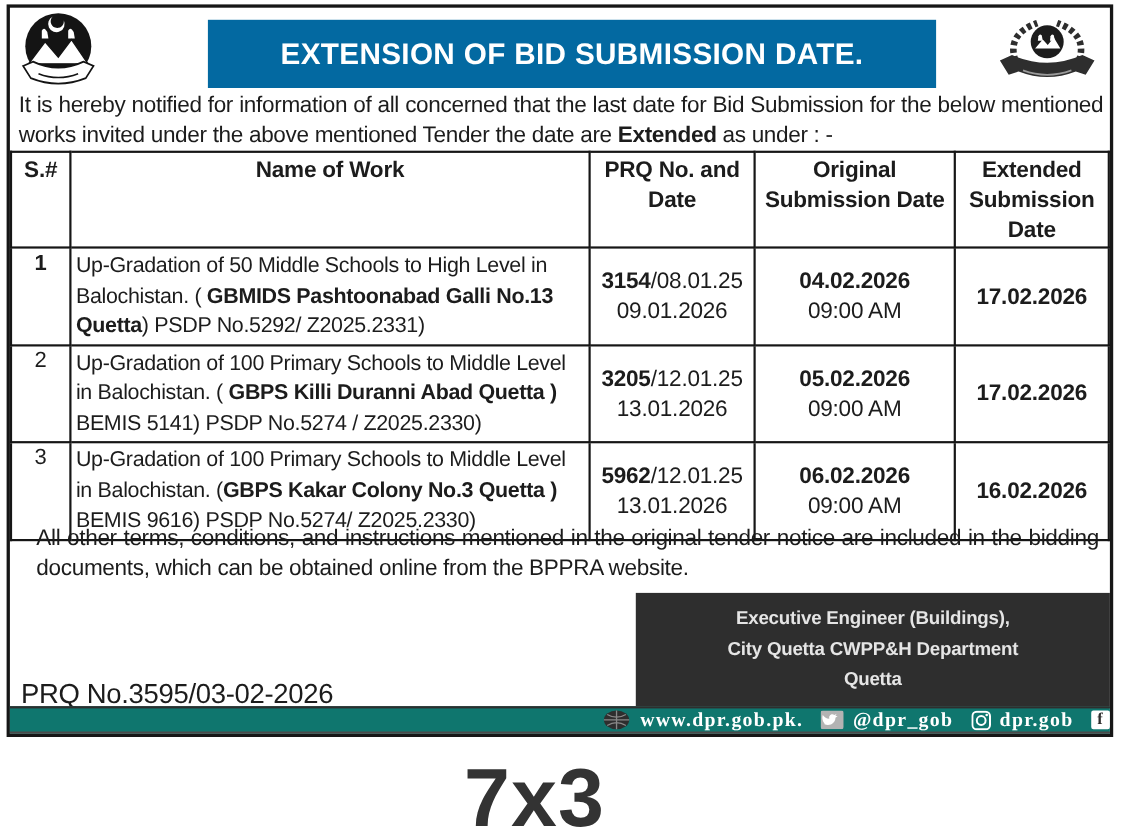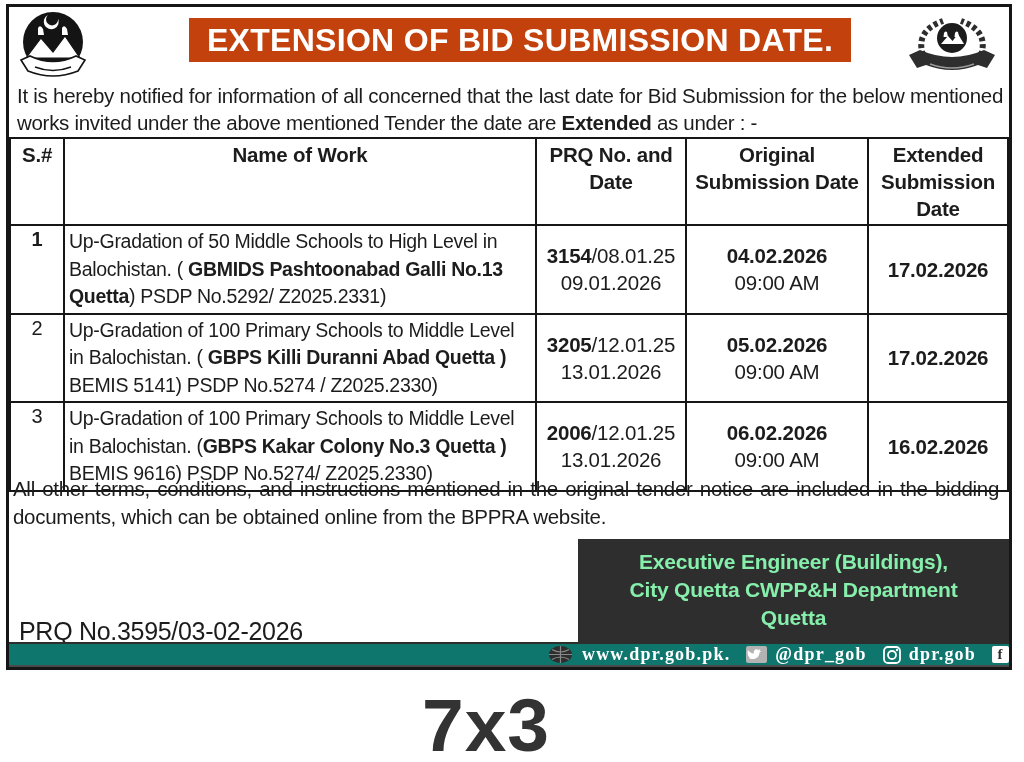--- a/index.html
+++ b/index.html
@@ -9,23 +9,23 @@
     -webkit-font-smoothing:antialiased;
   }
   .notice{
     position:absolute;left:6px;top:4px;width:1006px;height:666px;
     border:3px solid #161616;box-sizing:border-box;background:#fff;
   }
   
   .logo-left{position:absolute;left:4px;top:2px;width:80px;height:80px;}
   .logo-right{position:absolute;right:4px;top:6px;width:106px;height:72px;}
   .title-bar{
-    position:absolute;left:180px;top:11px;width:662px;height:44px;
-    background:#c2410c;color:#fff;display:flex;align-items:center;justify-content:center;
-    font-weight:bold;font-size:32px;letter-spacing:0.3px;
+    position:absolute;left:180px;top:11px;width:662px;height:62px;
+    background:#0369a1;color:#fff;display:flex;align-items:center;justify-content:center;
+    font-weight:bold;font-size:27px;letter-spacing:0.3px;
   }
   .intro{
     position:absolute;left:0;top:73px;width:100%;box-sizing:border-box;
     padding:2px 6px 15px 8px;font-size:20.5px;line-height:27px;
     text-align:justify;letter-spacing:-0.3px;
   }
   .b{font-weight:bold;}
   
   table.bids{
     position:absolute;left:0;top:130px;width:100%;
@@ -44,27 +44,27 @@
     vertical-align:top;text-align:left;font-size:19.5px;line-height:27.5px;
     padding:4px 6px 2px 8px;letter-spacing:-0.3px;
   }
   td.num{
     vertical-align:middle;text-align:center;font-size:20.5px;line-height:27px;
     letter-spacing:-0.2px;
   }
   
   .terms{
     position:absolute;left:0;top:464px;width:100%;box-sizing:border-box;
-    padding:4px 10px 0 4px;font-size:20.5px;line-height:28px;
+    padding:4px 10px 0 24px;font-size:20.5px;line-height:28px;
     text-align:justify;letter-spacing:-0.3px;
   }
   .signature{
     position:absolute;right:0px;top:532px;width:431px;height:103px;
-    background:#2e2e2e;color:#86efac;text-align:center;box-sizing:border-box;
-    font-weight:bold;font-size:21px;line-height:28px;padding-top:9px;
+    background:#2e2e2e;color:#e5e5e5;text-align:center;box-sizing:border-box;
+    font-weight:bold;font-size:17px;line-height:28px;padding-top:9px;
     letter-spacing:-0.2px;
   }
   .prq-ref{
     position:absolute;left:10px;top:598px;font-size:25px;font-weight:normal;
     letter-spacing:-0.3px;
     margin-top:12px;
   }
   .social-bar{
     position:absolute;left:0;right:0;bottom:0;height:25px;
     background:#0f766e;border-top:2px solid #2e2e2e;border-bottom:2px solid #4a4a4a;
@@ -171,21 +171,21 @@
       <td class="num">
         <span class="b">17.02.2026</span>
       </td>
     </tr>
     <tr>
       <td class="sno">3</td>
       <td class="work">
         <span>Up-Gradation of 100 Primary Schools to Middle Level in Balochistan.  (</span><span class="b">GBPS Kakar Colony No.3 Quetta )</span><span> BEMIS 9616) PSDP No.5274/ Z2025.2330)</span>
       </td>
       <td class="num">
-        <span class="b">2006</span><span>/12.01.25</span><br>
+        <span class="b">5962</span><span>/12.01.25</span><br>
         <span>13.01.2026</span>
       </td>
       <td class="num">
         <span class="b">06.02.2026</span><br>
         <span>09:00 AM</span>
       </td>
       <td class="num">
         <span class="b">16.02.2026</span>
       </td>
     </tr>

